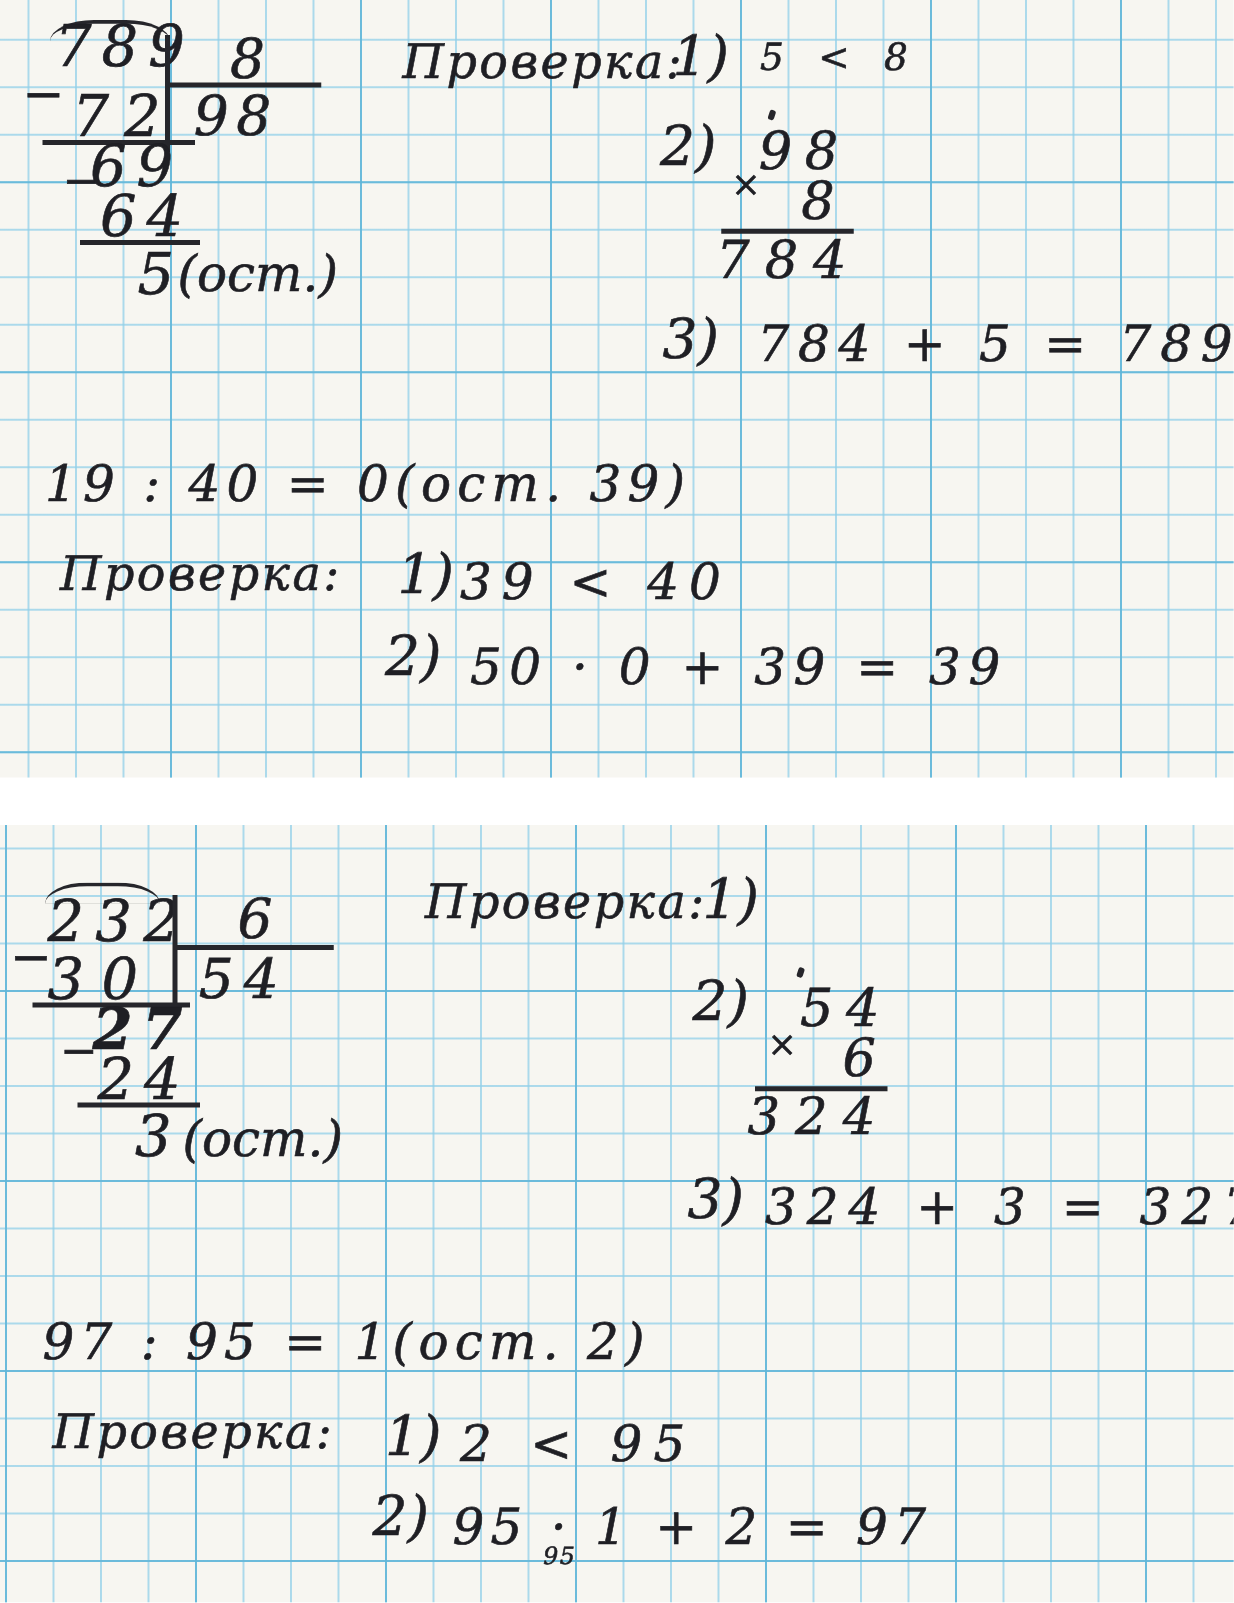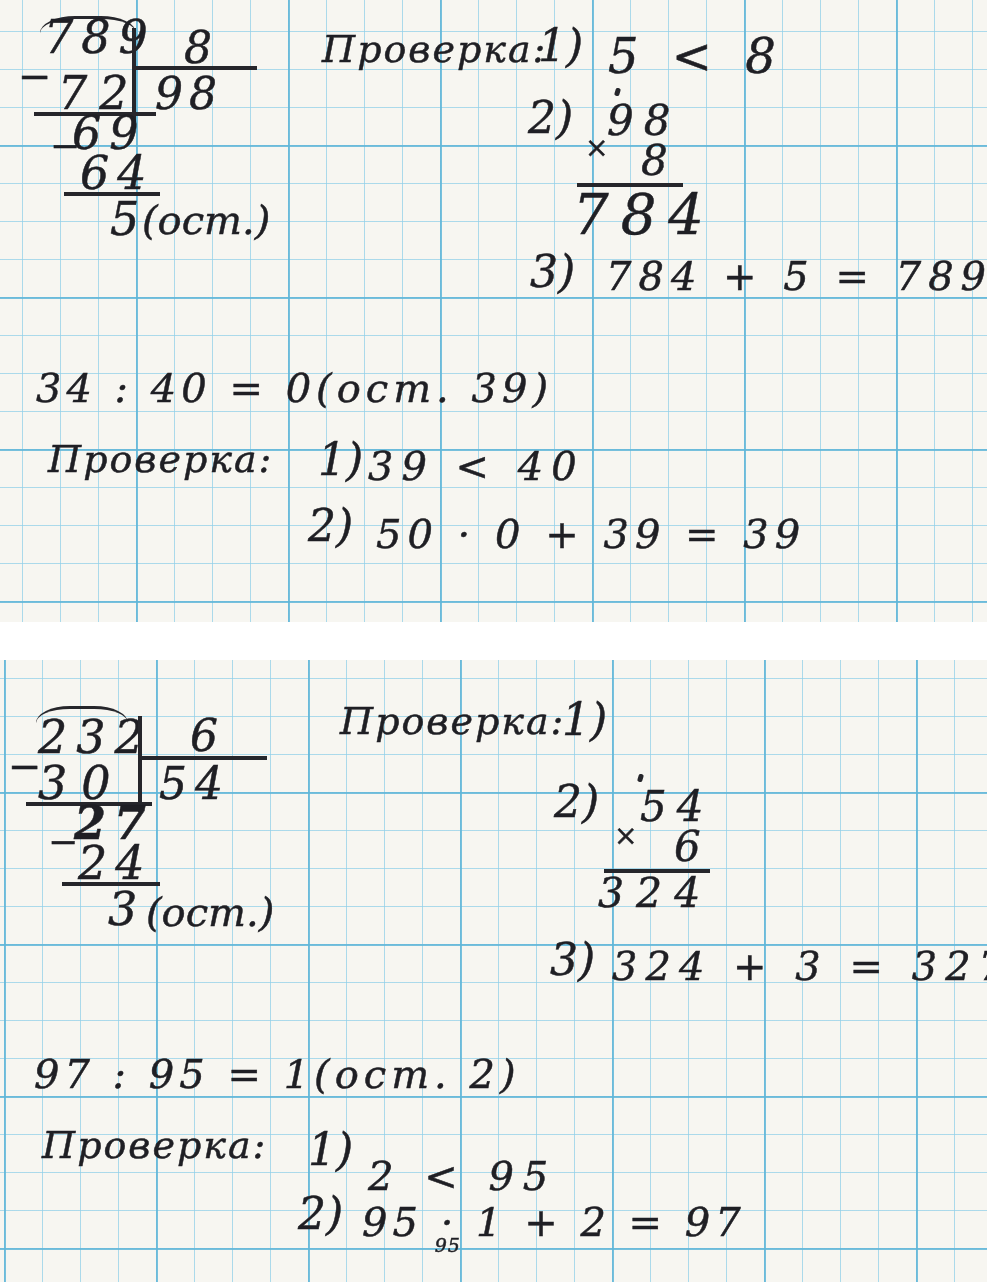--- a/index.html
+++ b/index.html
@@ -50,36 +50,36 @@
     <div class="hw" style="left:32px;top:118px;font-size:36px;">−</div>
     <div class="hw" style="left:54px;top:100px;font-size:46px;letter-spacing:8px;">69</div>
     <div class="hw" style="left:62px;top:140px;font-size:46px;letter-spacing:8px;">64</div>
     <div class="stroke" style="left:46px;top:182px;width:96px;height:3.5px;"></div>
     <div class="hw" style="left:92px;top:186px;font-size:46px;">5</div>
     <div class="hw" style="left:124px;top:190px;font-size:40px;">(ост.)</div>
   </div>
 
   <div class="hw" style="left:322px;top:30px;font-size:38px;letter-spacing:2px;">Проверка:</div>
   <div class="hw" style="left:538px;top:24px;font-size:44px;">1)</div>
-  <div class="hw" style="left:608px;top:32px;font-size:48px;letter-spacing:9px;text-align:center;">5 &lt; 8</div>
+  <div class="hw" style="left:608px;top:32px;font-size:30px;letter-spacing:9px;text-align:center;">5 &lt; 8</div>
 
   <div class="hw" style="left:528px;top:96px;font-size:44px;">2)</div>
   <div style="position:absolute;left:575px;top:88px;width:112px;height:140px;">
     <div class="carry" style="left:40px;top:0px;"></div>
     <div class="hw" style="left:32px;top:12px;font-size:42px;letter-spacing:10px;">98</div>
     <div class="hw" style="left:10px;top:46px;font-size:28px;">×</div>
     <div class="hw" style="left:66px;top:52px;font-size:42px;">8</div>
     <div class="stroke" style="left:2px;top:95px;width:106px;height:3.5px;"></div>
-    <div class="hw" style="left:-2px;top:99px;font-size:56px;letter-spacing:12px;font-style:italic;">784</div>
+    <div class="hw" style="left:-2px;top:99px;font-size:42px;letter-spacing:12px;font-style:italic;">784</div>
   </div>
 
   <div class="hw" style="left:530px;top:250px;font-size:44px;">3)</div>
   <div class="hw" style="left:606px;top:256px;font-size:40px;letter-spacing:7px;">784 + 5 = 789</div>
 
-  <div class="hw" style="left:36px;top:368px;font-size:40px;letter-spacing:5px;">34 : 40 = 0(ост. 39)</div>
+  <div class="hw" style="left:36px;top:368px;font-size:40px;letter-spacing:5px;">19 : 40 = 0(ост. 39)</div>
   <div class="hw" style="left:48px;top:440px;font-size:38px;letter-spacing:2px;">Проверка:</div>
   <div class="hw" style="left:318px;top:438px;font-size:44px;">1)</div>
   <div class="hw" style="left:368px;top:446px;font-size:40px;letter-spacing:8px;">39 &lt; 40</div>
   <div class="hw" style="left:308px;top:504px;font-size:44px;">2)</div>
   <div class="hw" style="left:376px;top:514px;font-size:40px;letter-spacing:6px;">50 · 0 + 39 = 39</div>
 
 </div>
 
 <div id="sheet2" class="sheet">
 
@@ -113,21 +113,21 @@
     <div class="stroke" style="left:4px;top:97px;width:106px;height:3.5px;"></div>
     <div class="hw" style="left:-2px;top:101px;font-size:41px;letter-spacing:12px;">324</div>
   </div>
 
   <div class="hw" style="left:550px;top:278px;font-size:44px;">3)</div>
   <div class="hw" style="left:612px;top:286px;font-size:40px;letter-spacing:8px;">324 + 3 = 327</div>
 
   <div class="hw" style="left:34px;top:394px;font-size:40px;letter-spacing:5px;">97 : 95 = 1(ост. 2)</div>
   <div class="hw" style="left:42px;top:466px;font-size:38px;letter-spacing:2px;">Проверка:</div>
   <div class="hw" style="left:308px;top:468px;font-size:44px;">1)</div>
-  <div class="hw" style="left:368px;top:496px;font-size:40px;letter-spacing:9px;">2 &lt; 95</div>
+  <div class="hw" style="left:368px;top:476px;font-size:40px;letter-spacing:9px;">2 &lt; 95</div>
 
   <div class="hw" style="left:298px;top:532px;font-size:44px;">2)</div>
   <div class="hw" style="left:362px;top:542px;font-size:40px;letter-spacing:5px;">
     <span>95</span>
     <span class="dotwrap"><span>·</span><span class="subnote hw" style="position:absolute;">95</span></span>
     <span>1 + 2 = 97</span>
   </div>
 
 </div>
 

